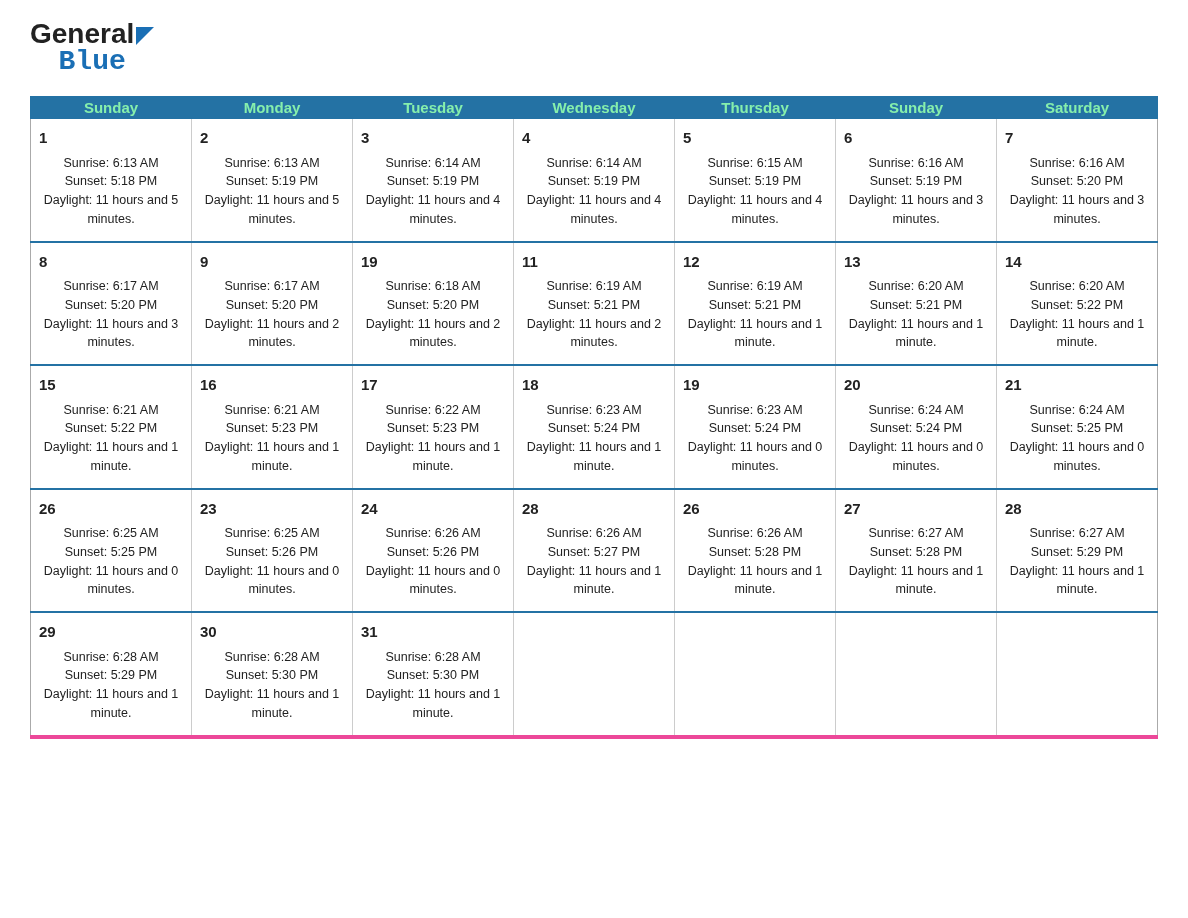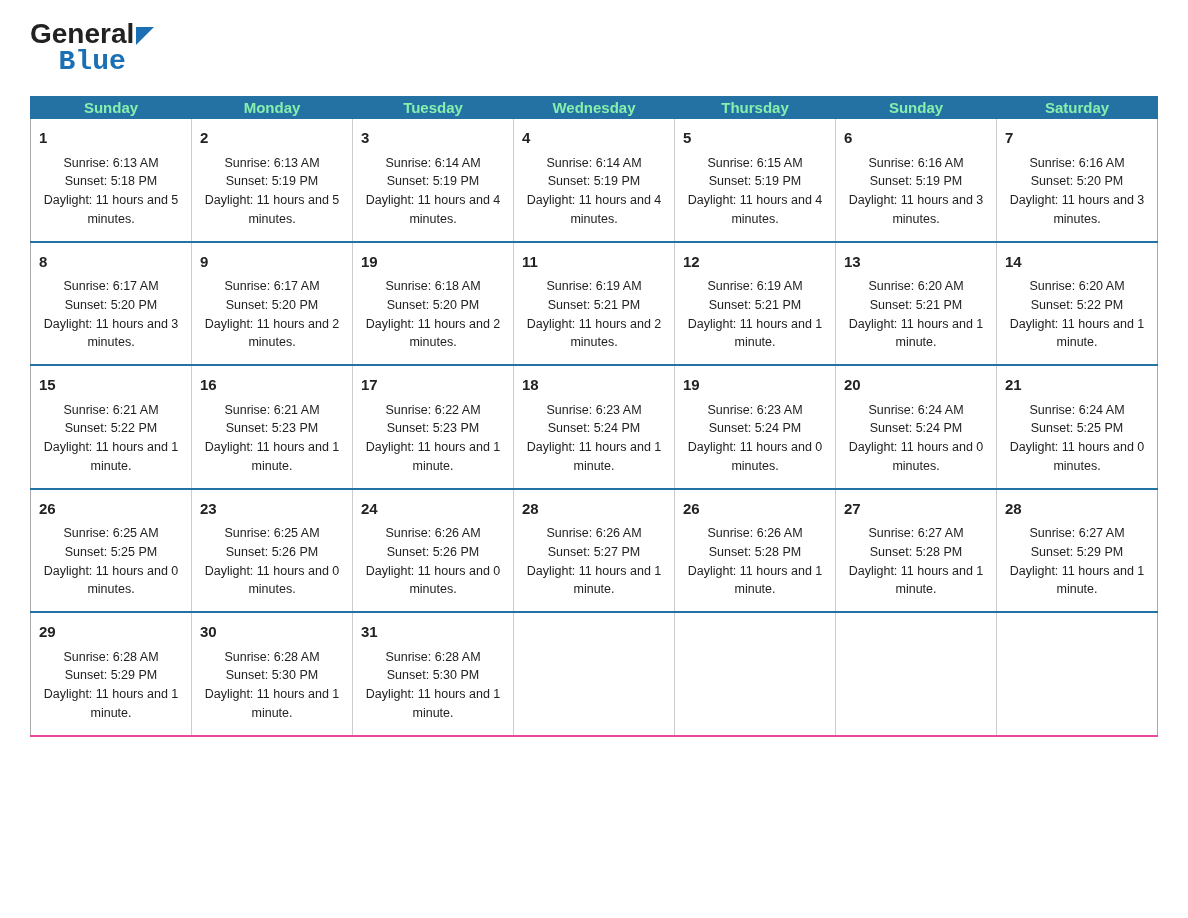--- a/index.html
+++ b/index.html
@@ -85,21 +85,21 @@
       font-size: 15px;
       font-weight: bold;
       margin-bottom: 4px;
     }
     .day-info {
       font-size: 12.5px;
       color: #222;
       text-align: center;
     }
     tbody tr:last-child {
-      border-bottom: 2px solid #ec4899;
+      border-bottom: 4px solid #ec4899;
     }
   </style>
 </head>
 <body>
 
 <div class="header-row">
   <div class="logo">
     <div class="logo-general">
       General<svg style="display:inline-block;vertical-align:middle;margin-left:2px;" width="18" height="18" viewBox="0 0 18 18">
           <polygon points="0,0 18,0 0,18" fill="#1a6fb5"></polygon>

